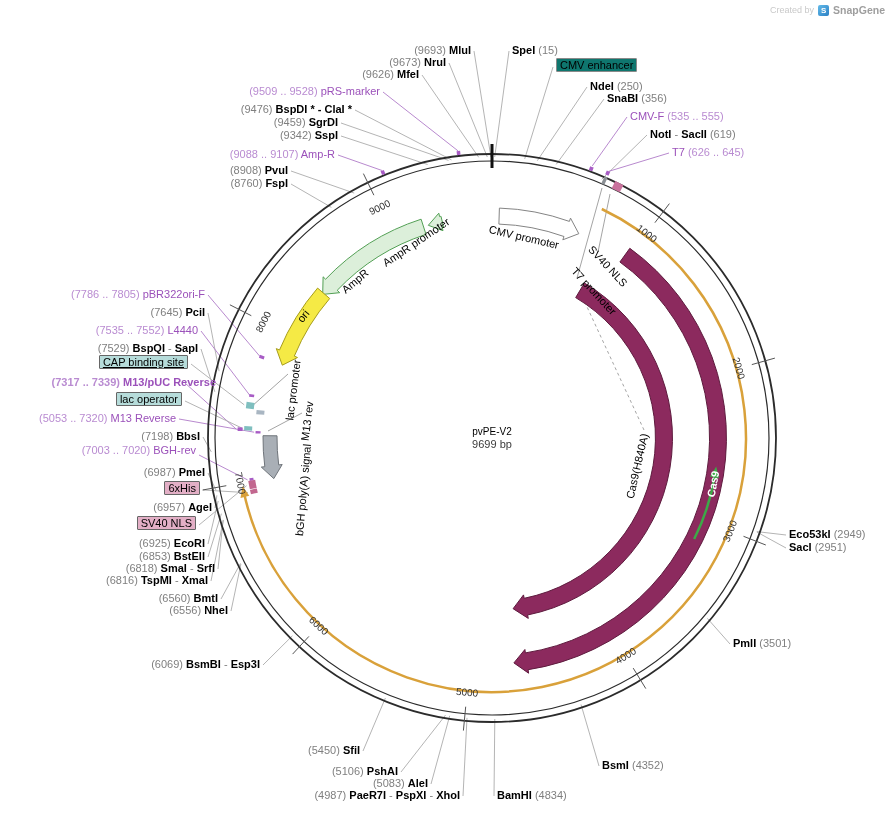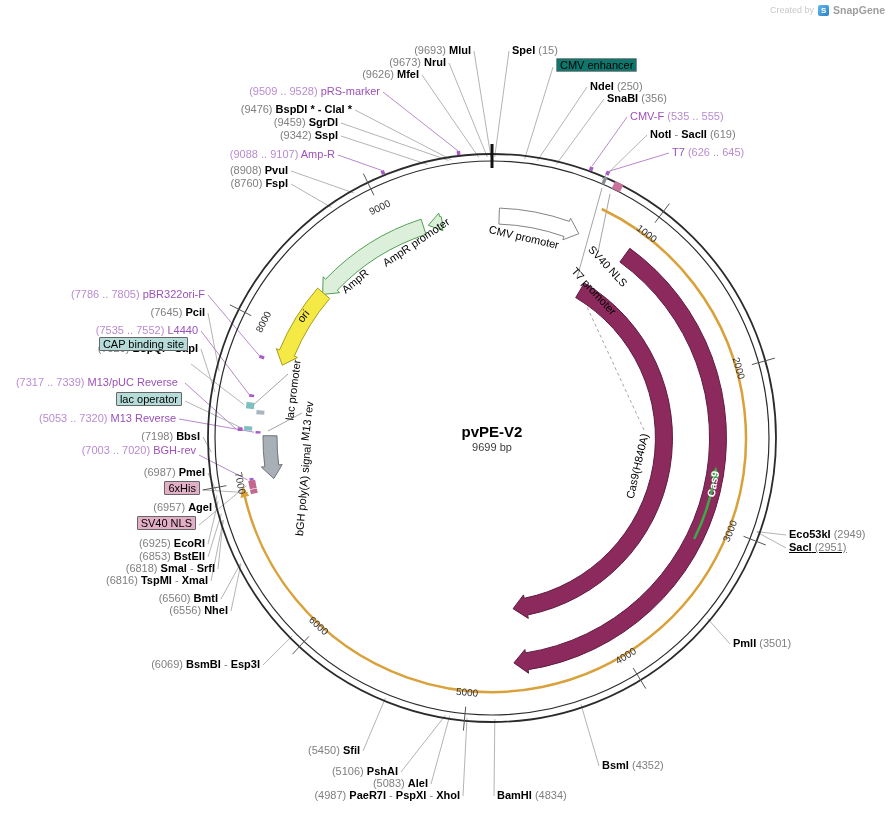--- a/index.html
+++ b/index.html
@@ -11,21 +11,21 @@
   .t-e{color:#000;font-weight:bold;}
   .t-m{color:#9B51BA;}
   .t-mr{color:#B98BD1;}
   .t-b{color:#000;}
   .box{border:1px solid #666;padding:0 3px;background:#fff;border-radius:1px;}
   .box-teal{background:#B6DCDA;}
   .box-pink{background:#E3AFC6;}
   .box-plain{background:#0f766e;border-color:#8a8a8a;}
   .inner-label{position:absolute;font-size:11px;white-space:nowrap;transform-origin:center;}
   .center-title{position:absolute;left:492px;top:438px;transform:translate(-50%,-50%);text-align:center;}
-  .pname{font-size:15px;font-weight:bold;color:#000;}
+  .pname{font-size:10px;font-weight:normal;color:#000;}
   .psize{font-size:11px;color:#3c3c3c;margin-top:1px;}
   .watermark{position:absolute;right:8px;top:4px;display:flex;align-items:center;gap:4px;}
   .wm-created{font-size:9px;color:#c9c9c9;}
   .wm-logo{display:inline-block;width:11px;height:11px;border-radius:2px;
            background:linear-gradient(135deg,#63bbe9,#2b7fc4);color:#fff;font-size:8px;
            font-weight:bold;text-align:center;line-height:11px;}
   .wm-brand{font-size:10.5px;font-weight:bold;color:#9e9e9e;}
 </style>
 </head>
 <body>
@@ -168,22 +168,22 @@
     <div class="site-label" style="right: 541px; top: 103px;"><span class="t-p">(9476) </span><span class="t-e">BspDI * - ClaI *</span></div>
     <div class="site-label" style="right: 555px; top: 116px;"><span class="t-p">(9459) </span><span class="t-e">SgrDI</span></div>
     <div class="site-label" style="right: 555px; top: 129px;"><span class="t-p">(9342) </span><span class="t-e">SspI</span></div>
     <div class="site-label" style="right: 558px; top: 148px; margin-left: 40px;"><span class="t-mr">(9088 .. 9107)  </span><span class="t-m">Amp-R</span></div>
     <div class="site-label" style="right: 605px; top: 164px;"><span class="t-p">(8908) </span><span class="t-e">PvuI</span></div>
     <div class="site-label" style="right: 605px; top: 177px;"><span class="t-p">(8760) </span><span class="t-e">FspI</span></div>
     <div class="site-label" style="right: 688px; top: 288px;"><span class="t-mr">(7786 .. 7805)  </span><span class="t-m">pBR322ori-F</span></div>
     <div class="site-label" style="right: 688px; top: 306px;"><span class="t-p">(7645) </span><span class="t-e">PciI</span></div>
     <div class="site-label" style="right: 695px; top: 324px;"><span class="t-mr">(7535 .. 7552)  </span><span class="t-m">L4440</span></div>
     <div class="site-label" style="right: 695px; top: 342px;"><span class="t-p">(7529) </span><span class="t-e">BspQI</span><span class="t-p"> - </span><span class="t-e">SapI</span></div>
-    <div class="site-label box box-teal" style="right: 705px; top: 337px;"><span class="t-b">CAP binding site</span></div>
-    <div class="site-label" style="right: 715px; top: 376px;"><span class="t-mr">(7317 .. 7339)  </span><span class="t-m">M13/pUC Reverse</span></div>
+    <div class="site-label box box-teal" style="right: 705px; top: 355px; text-decoration: underline;"><span class="t-b">CAP binding site</span></div>
+    <div class="site-label" style="right: 677px; top: 376px; font-weight: bold;"><span class="t-mr">(7317 .. 7339)  </span><span class="t-m">M13/pUC Reverse</span></div>
     <div class="site-label box box-teal" style="right: 711px; top: 392px;"><span class="t-b">lac operator</span></div>
     <div class="site-label" style="right: 717px; top: 412px;"><span class="t-mr">(5053 .. 7320)  </span><span class="t-m">M13 Reverse</span></div>
     <div class="site-label" style="right: 693px; top: 430px;"><span class="t-p">(7198) </span><span class="t-e">BbsI</span></div>
     <div class="site-label" style="right: 697px; top: 444px; padding-left: 19px;"><span class="t-mr">(7003 .. 7020)  </span><span class="t-m">BGH-rev</span></div>
     <div class="site-label" style="right: 688px; top: 466px;"><span class="t-p">(6987) </span><span class="t-e">PmeI</span></div>
     <div class="site-label box box-pink" style="right: 693px; top: 481px;"><span class="t-b">6xHis</span></div>
     <div class="site-label" style="right: 681px; top: 501px;"><span class="t-p">(6957) </span><span class="t-e">AgeI</span></div>
     <div class="site-label box box-pink" style="right: 697px; top: 516px;"><span class="t-b">SV40 NLS</span></div>
     <div class="site-label" style="right: 688px; top: 537px;"><span class="t-p">(6925) </span><span class="t-e">EcoRI</span></div>
     <div class="site-label" style="right: 688px; top: 550px;"><span class="t-p">(6853) </span><span class="t-e">BstEII</span></div>
@@ -193,21 +193,21 @@
     <div class="site-label" style="right: 665px; top: 604px;"><span class="t-p">(6556) </span><span class="t-e">NheI</span></div>
     <div class="site-label" style="right: 633px; top: 658px;"><span class="t-p">(6069) </span><span class="t-e">BsmBI</span><span class="t-p"> - </span><span class="t-e">Esp3I</span></div>
     <div class="site-label" style="right: 533px; top: 744px;"><span class="t-p">(5450) </span><span class="t-e">SfiI</span></div>
     <div class="site-label" style="right: 495px; top: 765px;"><span class="t-p">(5106) </span><span class="t-e">PshAI</span></div>
     <div class="site-label" style="right: 465px; top: 777px;"><span class="t-p">(5083) </span><span class="t-e">AleI</span></div>
     <div class="site-label" style="right: 433px; top: 789px;"><span class="t-p">(4987) </span><span class="t-e">PaeR7I</span><span class="t-p"> - </span><span class="t-e">PspXI</span><span class="t-p"> - </span><span class="t-e">XhoI</span></div>
     <div class="site-label" style="left: 497px; top: 789px;"><span class="t-e">BamHI</span><span class="t-p"> (4834)</span></div>
     <div class="site-label" style="left: 602px; top: 759px;"><span class="t-e">BsmI</span><span class="t-p"> (4352)</span></div>
     <div class="site-label" style="left: 733px; top: 637px;"><span class="t-e">PmlI</span><span class="t-p"> (3501)</span></div>
     <div class="site-label" style="left: 789px; top: 528px;"><span class="t-e">Eco53kI</span><span class="t-p"> (2949)</span></div>
-    <div class="site-label" style="left: 789px; top: 541px; text-decoration: underline;"><span class="t-e">SacI</span><span class="t-p"> (2951)</span></div>
+    <div class="site-label" style="left: 789px; top: 541px;"><span class="t-e">SacI</span><span class="t-p"> (2951)</span></div>
     <div class="inner-label" style="left: 524px; top: 237px; color: rgb(0, 0, 0); transform: translate(-50%, -50%) rotate(13deg);">CMV promoter</div>
     <div class="inner-label" style="left: 608px; top: 266px; color: rgb(0, 0, 0); transform: translate(-50%, -50%) rotate(47deg);">SV40 NLS</div>
     <div class="inner-label" style="left: 594px; top: 291px; color: rgb(0, 0, 0); transform: translate(-50%, -50%) rotate(47deg);">T7 promoter</div>
     <div class="inner-label" style="left: 416px; top: 242px; color: rgb(0, 0, 0); transform: translate(-50%, -50%) rotate(-34deg);">AmpR promoter</div>
     <div class="inner-label" style="left: 355px; top: 281px; color: rgb(0, 0, 0); transform: translate(-50%, -50%) rotate(-40deg);">AmpR</div>
     <div class="inner-label" style="left: 303px; top: 316px; color: rgb(0, 0, 0); transform: translate(-50%, -50%) rotate(-52deg);">ori</div>
     <div class="inner-label" style="left: 293px; top: 390px; color: rgb(0, 0, 0); transform: translate(-50%, -50%) rotate(-83deg);">lac promoter</div>
     <div class="inner-label" style="left: 307px; top: 421px; color: rgb(0, 0, 0); transform: translate(-50%, -50%) rotate(-83deg);">M13 rev</div>
     <div class="inner-label" style="left: 303px; top: 490px; color: rgb(0, 0, 0); transform: translate(-50%, -50%) rotate(-85deg);">bGH poly(A) signal</div>
     <div class="inner-label" style="left: 713px; top: 484px; color: rgb(255, 255, 255); font-weight: bold; transform: translate(-50%, -50%) rotate(-79deg);">Cas9</div>

